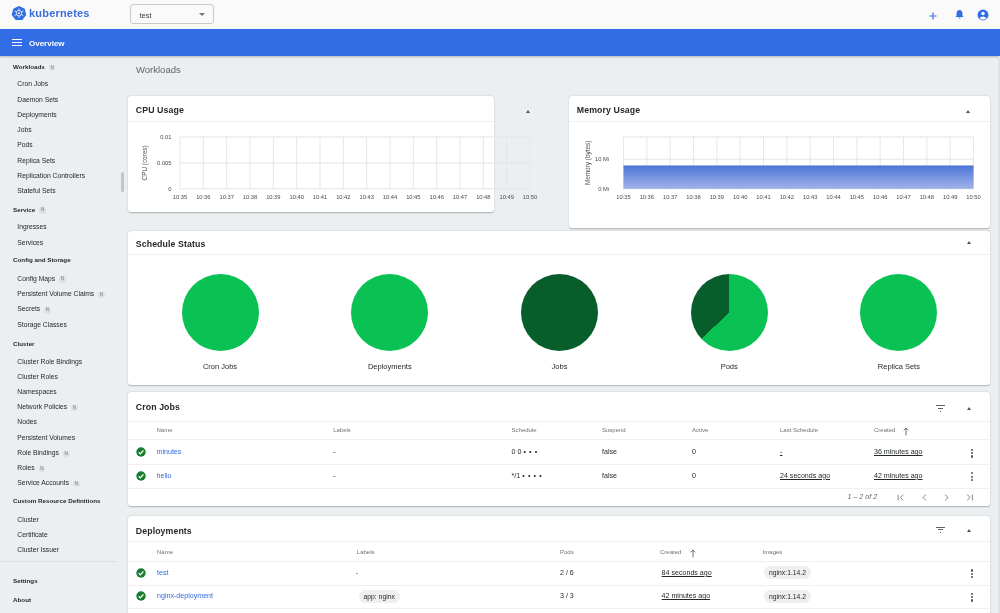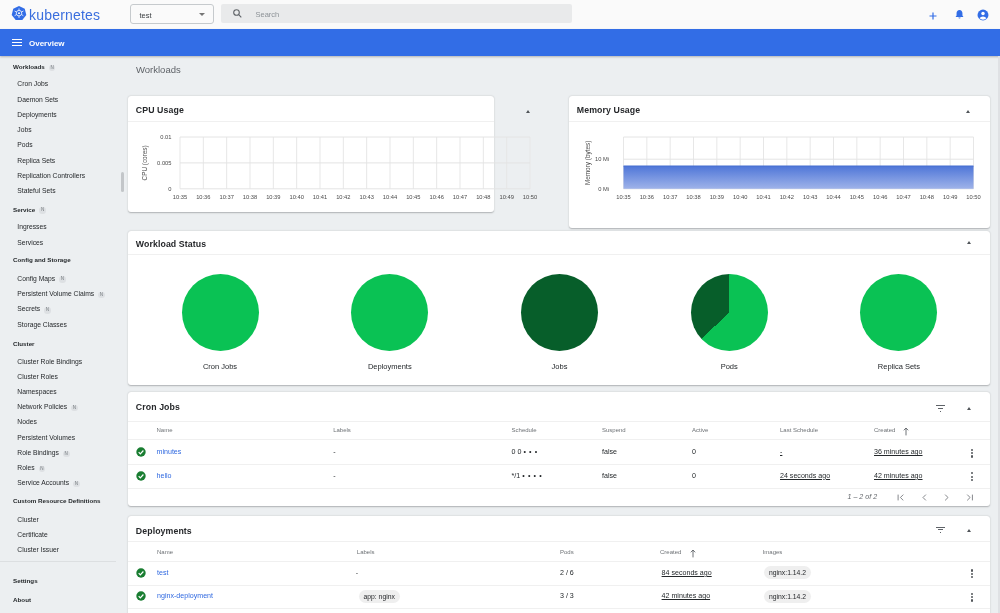--- a/index.html
+++ b/index.html
@@ -1,20 +1,20 @@
 <!DOCTYPE html>
 <html><head>
 <meta charset="utf-8">
 <style>
 * { margin:0; padding:0; box-sizing:border-box; }
 html,body { width:1000px; height:613px; overflow:hidden; }
 body { font-family:"Liberation Sans", sans-serif; background:#eceff1; position:relative; }
 .abs { position:absolute; }
 #hdr { position:absolute; left:0; top:0; width:1000px; height:29px; background:#fafafa; }
-#klogotext { position:absolute; left:29px; top:7.2px; font-size:14px; font-weight:normal; color:#3a6ede; letter-spacing:0.2px; }
+#klogotext { position:absolute; left:29px; top:7.2px; font-size:11px; font-weight:bold; color:#3a6ede; letter-spacing:0.2px; }
 #nsbox { position:absolute; left:129.5px; top:4px; width:84px; height:20px; border:1px solid #c6cacd; border-radius:3px; background:#fafafa; }
 #nsbox .t { position:absolute; left:9px; top:6px; font-size:7.5px; color:#3c4043; }
 #nsbox .c { position:absolute; right:8px; top:8px; width:0; height:0; border-left:3px solid transparent; border-right:3px solid transparent; border-top:3.5px solid #757575; }
 #search { position:absolute; left:220.5px; top:4.4px; width:351px; height:18.2px; background:#e9eaeb; border-radius:2px; }
 #search .ph { position:absolute; left:35px; top:5.6px; font-size:7.5px; color:#8d9297; }
 #toolbar { position:absolute; left:0; top:29px; width:1000px; height:26.5px; background:#326de6; box-shadow:0 1px 2px rgba(0,0,0,.25); }
 #toolbar .title { position:absolute; left:29px; top:9.5px; font-size:8px; font-weight:bold; color:#fff; }
 .hbar { position:absolute; left:11.5px; width:10px; height:1.7px; background:#fff; }
 .nav-h { position:absolute; left:13px; font-size:6.25px; font-weight:bold; color:#1f2326; white-space:nowrap; line-height:7.5px; }
 .nav-i { position:absolute; left:17.3px; font-size:6.75px; color:#26292c; white-space:nowrap; line-height:7.5px; }
@@ -48,27 +48,20 @@
       <circle cx="9" cy="8.6" r="3.1"></circle>
       <path d="M9 3.3 V5.5 M14 6.2 L12 7.3 M13.9 11.5 L11.9 10.2 M9 14 V11.7 M4 11.5 L6.1 10.2 M4 6.2 L6 7.3"></path>
     </g>
     <circle cx="9" cy="8.6" r="1.1" fill="#fff"></circle>
   </svg>
   <div id="klogotext">kubernetes</div>
   <div id="nsbox">
       <span class="t">test</span>
       <span class="c"></span>
     </div>
-  <div id="search">
-    <svg class="abs" style="left:11px;top:4px" width="11" height="11" viewBox="0 0 11 11">
-      <circle cx="4.5" cy="4.5" r="2.8" fill="none" stroke="#5f6368" stroke-width="1.1"></circle>
-      <line x1="6.7" y1="6.7" x2="9.3" y2="9.3" stroke="#5f6368" stroke-width="1.1"></line>
-    </svg>
-    <span class="ph">Search</span>
-  </div>
   <svg class="abs" style="left:929px;top:12px" width="8" height="8" viewBox="0 0 8 8">
     <path d="M4 0.5 V7.5 M0.5 4 H7.5" stroke="#326de6" stroke-width="1.2"></path>
   </svg>
   <svg class="abs" style="left:953.5px;top:8.9px" width="11" height="11" viewBox="0 0 15 15">
     <path d="M7.5 1.2 c-2.5 0 -4 1.9 -4 4.2 v3.4 l-1.4 2 h10.8 l-1.4 -2 V5.4 c0 -2.3 -1.5 -4.2 -4 -4.2 z" fill="#326de6"></path>
     <path d="M6 11.6 a1.5 1.5 0 0 0 3 0 z" fill="#326de6"></path>
   </svg>
   <svg class="abs" style="left:976.5px;top:8.5px" width="12" height="12" viewBox="0 0 16 16">
     <circle cx="8" cy="8" r="7.3" fill="#326de6"></circle>
     <circle cx="8" cy="6" r="2.3" fill="#fff"></circle>
@@ -217,21 +210,21 @@
 <text x="311.17" y="103.4" font-size="5.75" fill="#4a4a4a" text-anchor="middle" font-family="Liberation Sans">10:46</text>
 <text x="334.50" y="103.4" font-size="5.75" fill="#4a4a4a" text-anchor="middle" font-family="Liberation Sans">10:47</text>
 <text x="357.83" y="103.4" font-size="5.75" fill="#4a4a4a" text-anchor="middle" font-family="Liberation Sans">10:48</text>
 <text x="381.17" y="103.4" font-size="5.75" fill="#4a4a4a" text-anchor="middle" font-family="Liberation Sans">10:49</text>
 <text x="404.50" y="103.4" font-size="5.75" fill="#4a4a4a" text-anchor="middle" font-family="Liberation Sans">10:50</text>
 <text x="19.5" y="68.9" font-size="6.4" fill="#4a4a4a" text-anchor="middle" font-family="Liberation Sans" transform="rotate(-90 19.5 66.9)">Memory (bytes)</text>
 </svg>
 </div>
 
 <div class="card" style="left:128px;top:231px;width:862px;height:154px;">
-  <div class="ct" style="top:7.8px;">Workload Status</div>
+  <div class="ct" style="top:7.8px;">Schedule Status</div>
   <div class="caret" style="left:838.5px;top:9.8px"></div>
   <div class="hline" style="top:23px;"></div>
   <div class="pie" style="left:53.5px;top:42.5px;background:#0ac254;"></div>
   <div class="pie" style="left:223.3px;top:42.5px;background:#0ac254;"></div>
   <div class="pie" style="left:393.0px;top:42.5px;background:#075e2a;"></div>
   <div class="pie" style="left:562.7px;top:42.5px;background:conic-gradient(#0ac254 0deg 227deg, #075e2a 227deg 360deg);"></div>
   <div class="pie" style="left:732.4px;top:42.5px;background:#0ac254;"></div>
   <div class="plabel" style="left:22px;top:130.5px;">Cron Jobs</div>
   <div class="plabel" style="left:191.8px;top:130.5px;">Deployments</div>
   <div class="plabel" style="left:361.5px;top:130.5px;">Jobs</div>

